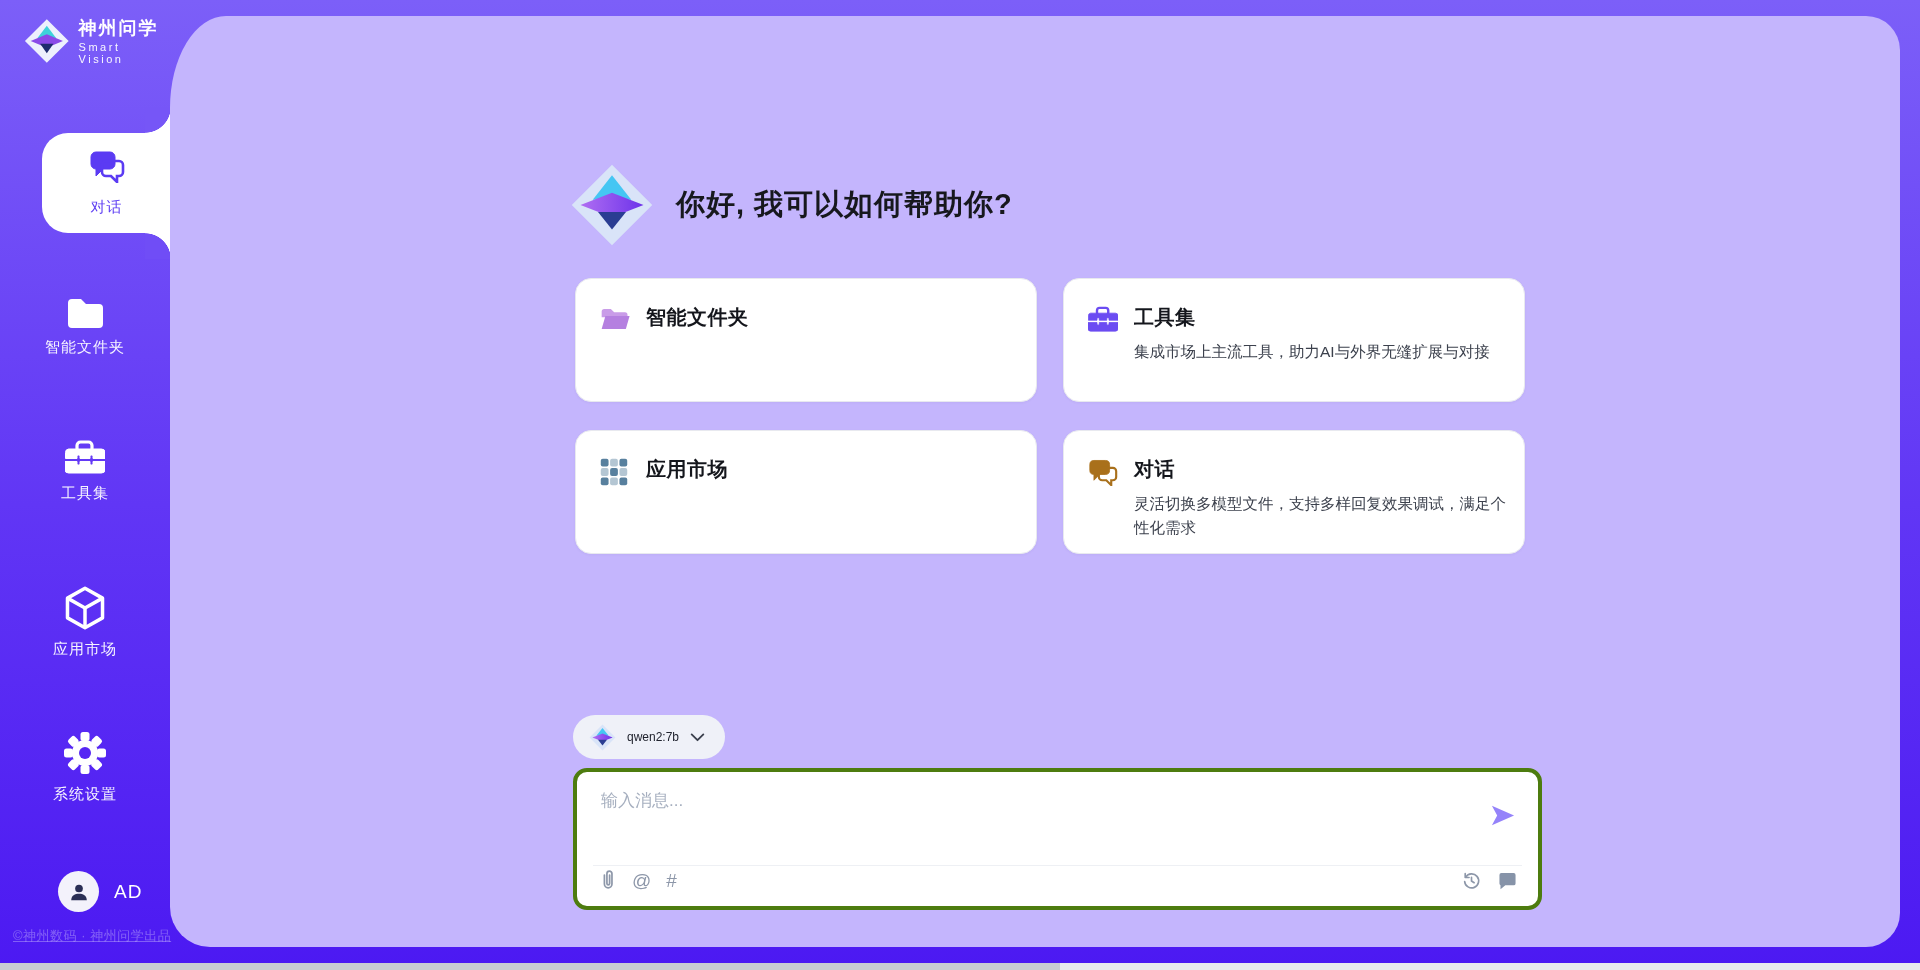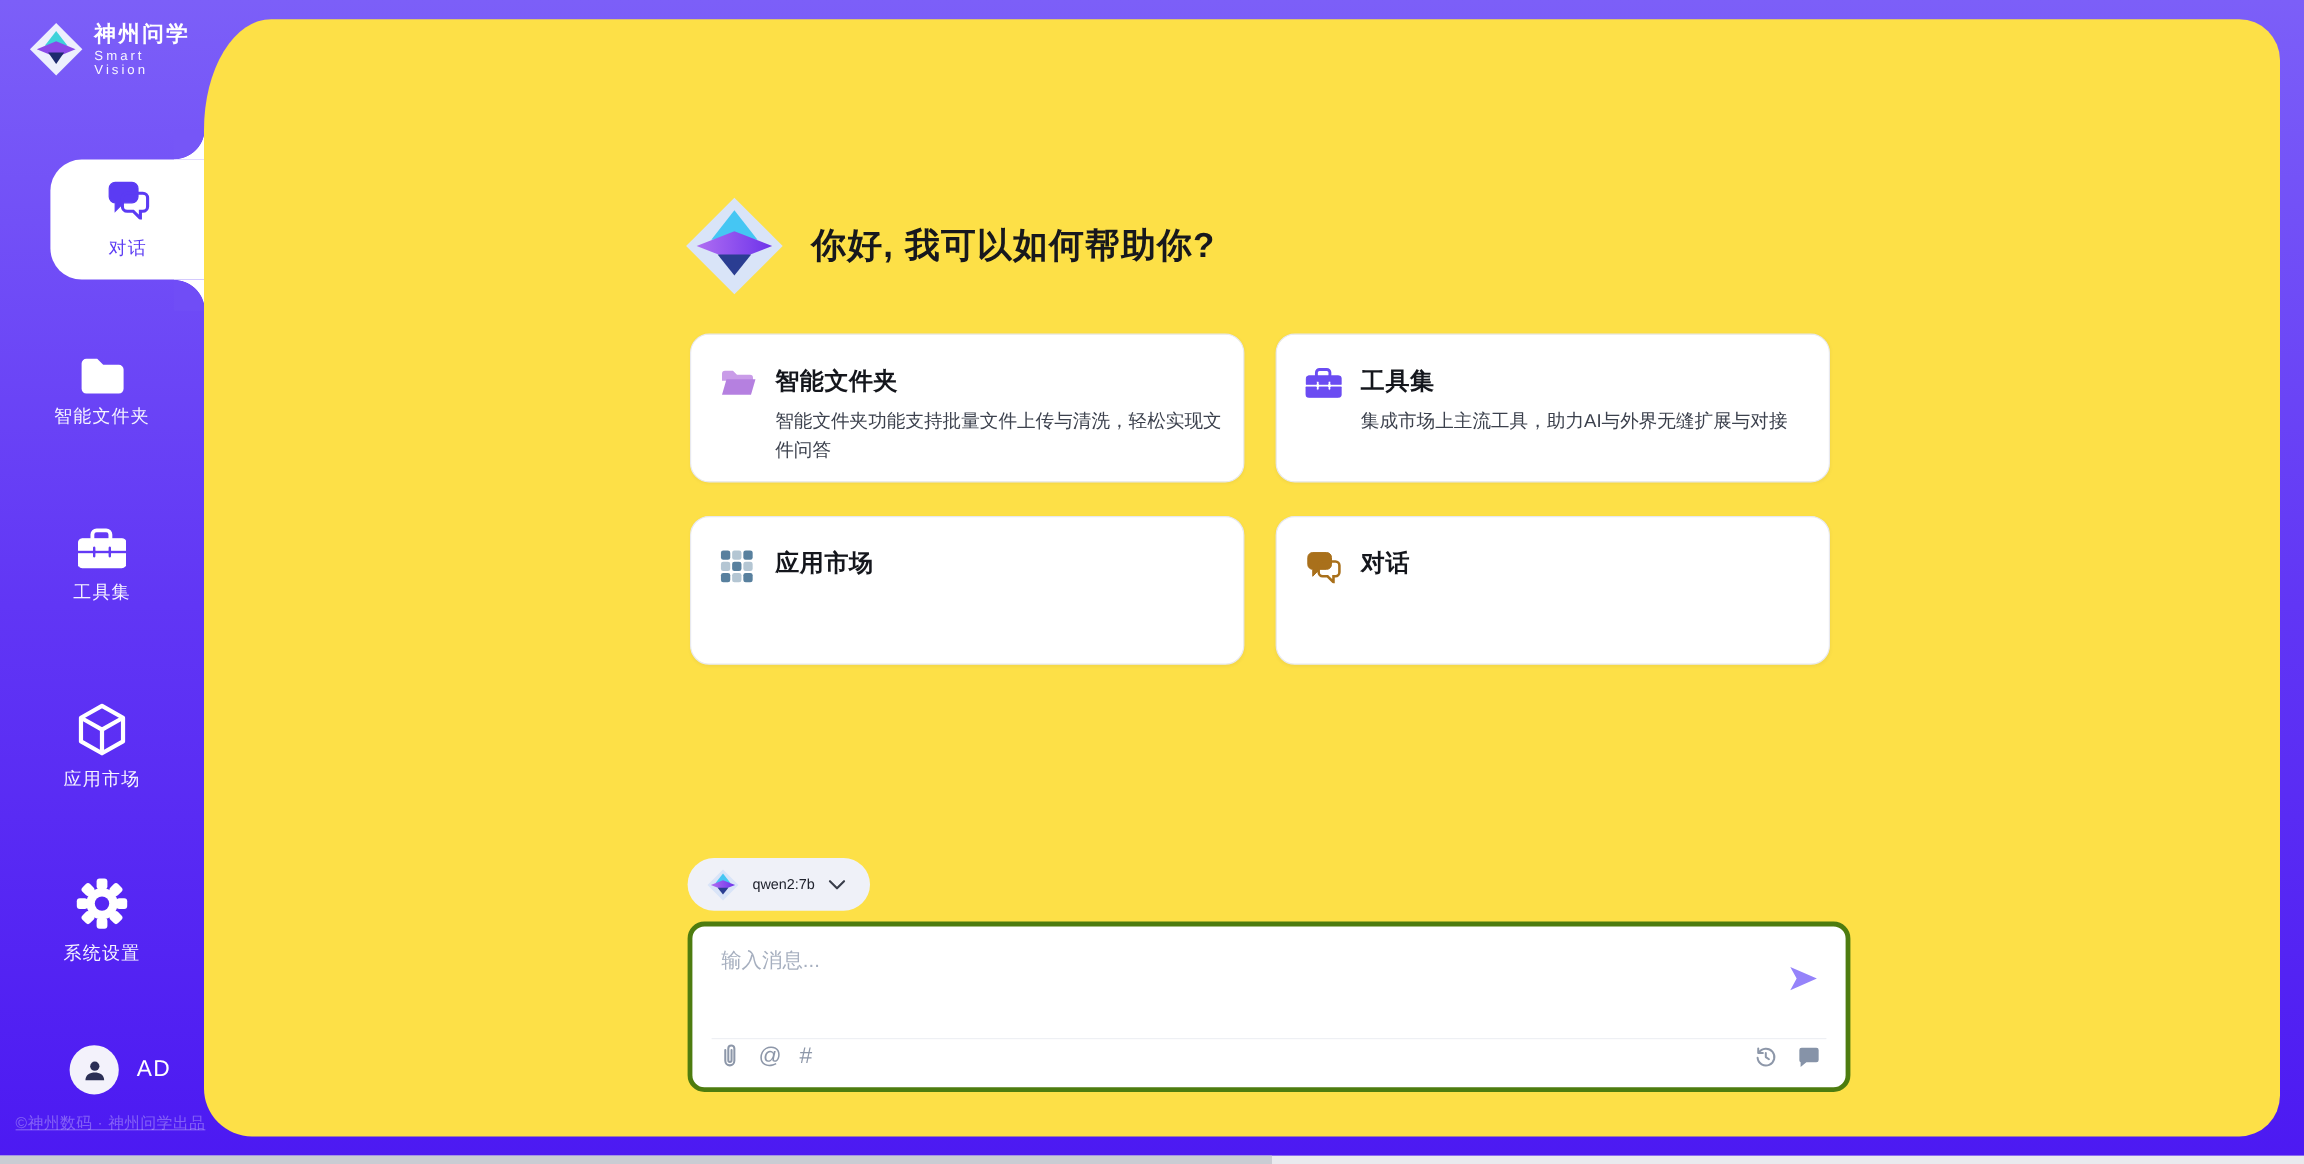--- a/index.html
+++ b/index.html
@@ -10,21 +10,21 @@
     background:linear-gradient(180deg,#7c5ff8 0%, #6136f5 52%, #4c19f2 100%);
   }
 
   
   .scroll-strip { position:absolute; left:0; right:0; bottom:0; height:7px; background:#e9eaee; }
   .scroll-thumb { position:absolute; left:0; top:0; height:7px; width:1060px; background:#c9ccd3; }
 
   
   .main-panel {
     position:absolute; left:170px; top:16px; width:1730px; height:931px;
-    background:#fde047;
+    background:#c4b5fd;
     border-radius:56px 34px 34px 40px;
     border-top-left-radius:56px 92px;
   }
 
   
   .sidebar { position:absolute; left:0; top:0; width:170px; height:970px; }
 
   .brand { position:absolute; left:24px; top:18px; display:flex; align-items:center; gap:9px; }
   .brand-name { color:#fff; font-size:18px; font-weight:bold; letter-spacing:2px; line-height:1.15; }
   .brand-sub  { color:rgba(255,255,255,.95); font-size:11px; letter-spacing:2.5px; margin-top:2px; }
@@ -228,21 +228,20 @@
 
     <div class="card card-1">
       <div class="card-icon">
         <svg width="30" height="26" viewBox="0 0 36 30">
           <path d="M2 6 a3 3 0 0 1 3 -3 h8 l4 4 h13 a3 3 0 0 1 3 3 v3 H2 z" fill="#c99ce8"></path>
           <path d="M2 27 L6.5 11.5 H35.5 L31 27 Z" fill="#b580e0"></path>
         </svg>
       </div>
       <div>
         <div class="card-title">智能文件夹</div>
-        <div class="card-desc">智能文件夹功能支持批量文件上传与清洗，轻松实现文件问答</div>
       </div>
     </div>
 
     <div class="card card-2">
       <div class="card-icon">
         <svg width="30" height="27" viewBox="0 0 40 35">
           <use href="#briefcase" fill="#6b4cf2" stroke="#6b4cf2"></use>
         </svg>
       </div>
       <div>
@@ -273,20 +272,21 @@
     </div>
 
     <div class="card card-4">
       <div class="card-icon">
         <svg width="30" height="28" viewBox="0 0 36 34">
           <use href="#chat-bubbles" fill="#a9701b" stroke="#a9701b"></use>
         </svg>
       </div>
       <div>
         <div class="card-title">对话</div>
+        <div class="card-desc">灵活切换多模型文件，支持多样回复效果调试，满足个性化需求</div>
       </div>
     </div>
   </div>
 
   <div class="model-pill">
     <svg width="27" height="27" viewBox="0 0 48 48">
       <use href="#diamond-logo"></use>
     </svg>
     <span class="model-name">qwen2:7b</span>
     <svg width="15" height="9" viewBox="0 0 16 10">

